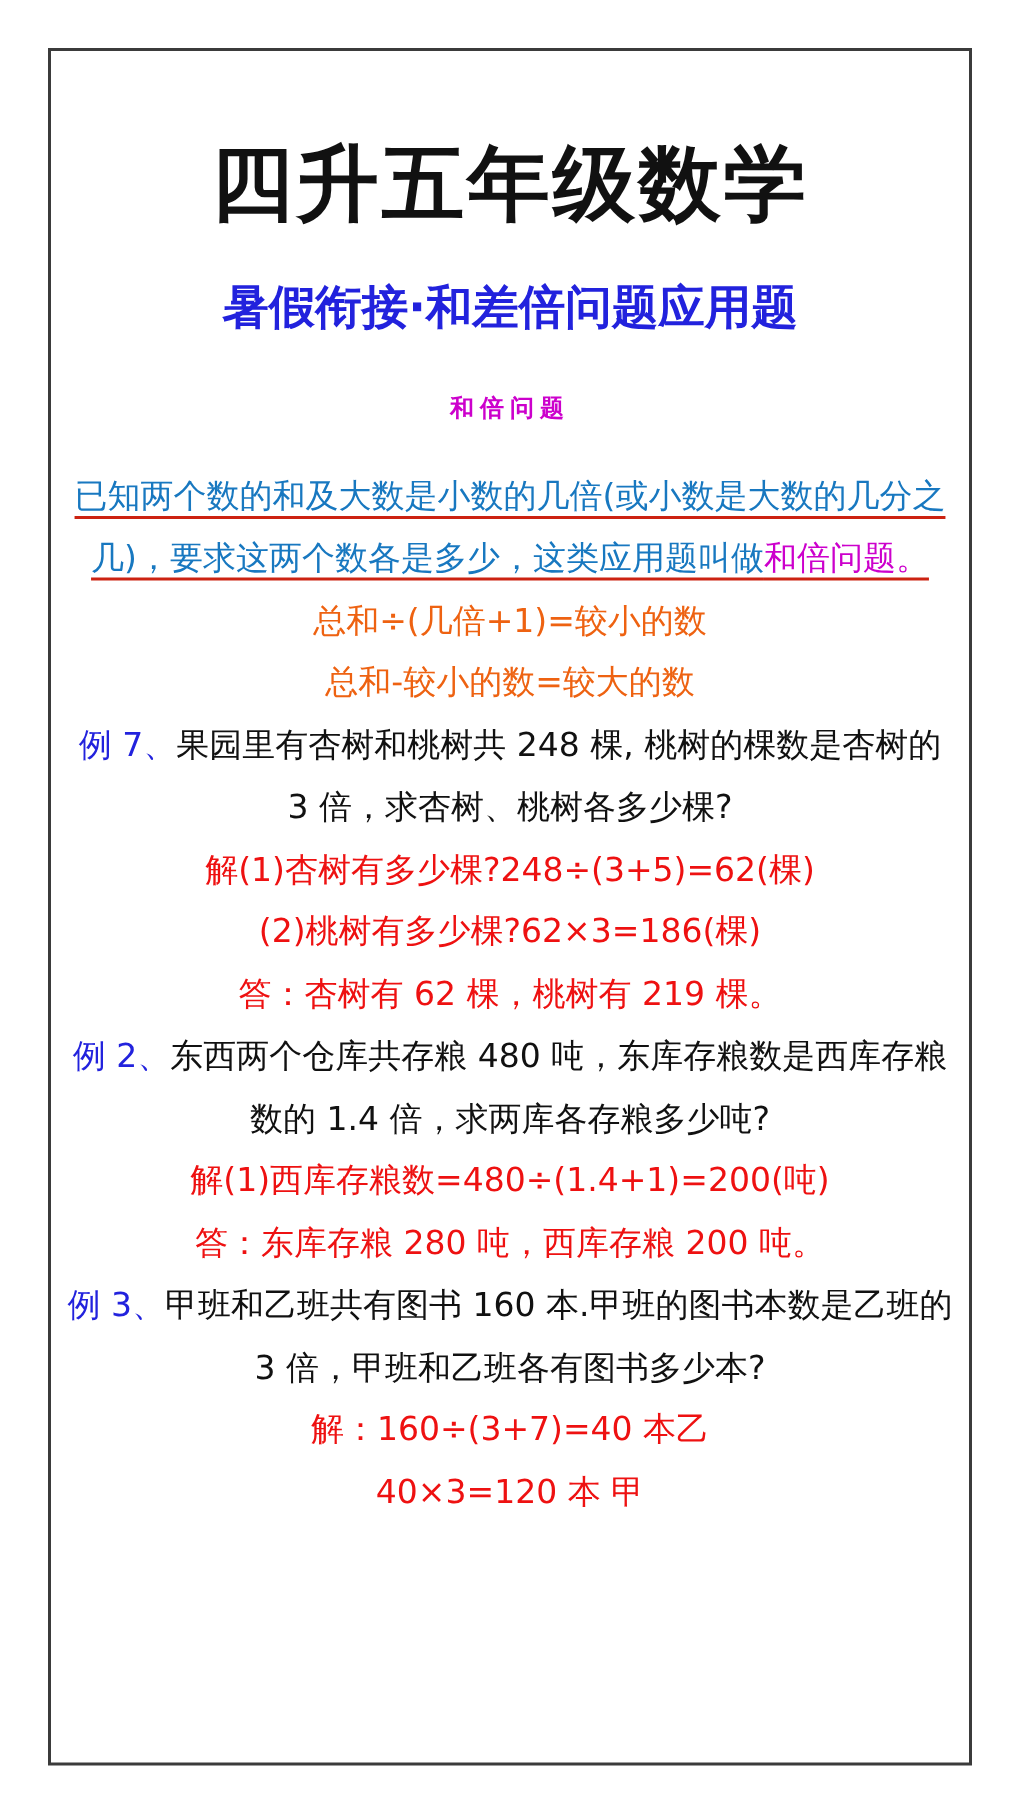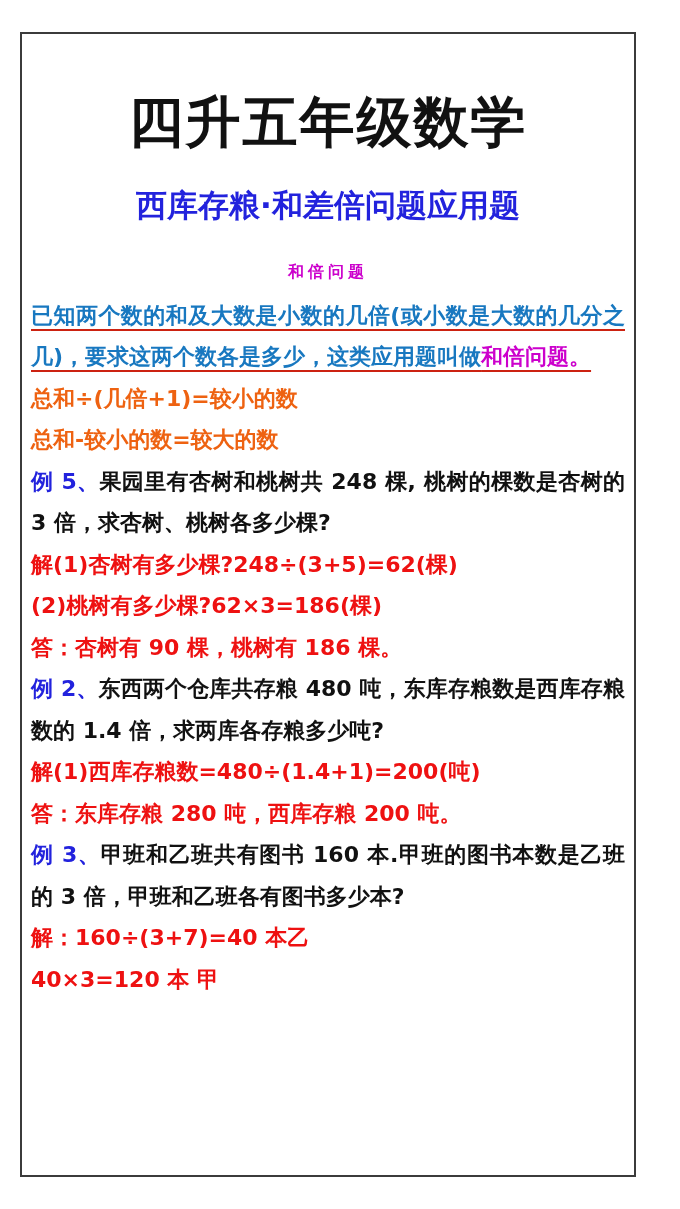--- a/index.html
+++ b/index.html
@@ -10,21 +10,21 @@
   }
   .canvas {
     position: relative;
     width: 680px;
     height: 1209px;
     background: #ffffff;
     overflow: hidden;
   }
   .page {
     position: absolute;
-    left: 20px;
+    left: 32px;
     top: 32px;
     width: 616px;
     height: 1145px;
     box-sizing: border-box;
     border: 2px solid var(--border-gray, #3b3b3b);
     background: #ffffff;
     padding: 0 9px;
   }
   .doc-title {
     margin: 56px 0 0 0;
@@ -47,29 +47,30 @@
   .section-heading {
     margin: 38px 0 0 0;
     text-align: center;
     font-weight: bold;
     font-size: 16px;
     line-height: 1.2;
     letter-spacing: 4px;
     color: var(--heading-magenta, #cc00cc);
   }
   .content {
-    margin-top: 13px;
+    margin-top: 29px;
     font-size: 22px;
     line-height: 41.5px;
-    font-weight: bold;
+    font-weight: normal;
     color: var(--text-black, #111111);
   }
   .content p {
     margin: 0;
     padding: 0;
+    text-align: center;
   }
   .definition {
     color: var(--definition-blue, #1878c0);
     text-align: justify;
     text-decoration: underline;
     text-decoration-color: var(--underline-red, #cc2211);
     text-decoration-thickness: 2px;
     text-underline-offset: 6px;
   }
   .definition .highlight {
@@ -90,35 +91,35 @@
   }
 </style>
 </head>
 <body>
 
 <div class="canvas">
   <div class="page">
 
     <h1 class="doc-title">四升五年级数学</h1>
 
-    <h2 class="doc-subtitle">西库存粮·和差倍问题应用题</h2>
+    <h2 class="doc-subtitle">暑假衔接·和差倍问题应用题</h2>
 
     <h3 class="section-heading">和倍问题</h3>
 
     <div class="content">
 
       <p class="definition"><span>已知两个数的和及大数是小数的几倍(或小数是大数的几分之几)，要求这两个数各是多少，这类应用题叫做</span><span class="highlight">和倍问题。</span></p>
 
       <p class="formula">总和÷(几倍+1)=较小的数</p>
       <p class="formula">总和-较小的数=较大的数</p>
 
-      <p class="question"><span class="example-label">例 5、</span><span>果园里有杏树和桃树共 248 棵, 桃树的棵数是杏树的 3 倍，求杏树、桃树各多少棵?</span></p>
+      <p class="question"><span class="example-label">例 7、</span><span>果园里有杏树和桃树共 248 棵, 桃树的棵数是杏树的 3 倍，求杏树、桃树各多少棵?</span></p>
       <p class="solution">解(1)杏树有多少棵?248÷(3+5)=62(棵)</p>
       <p class="solution">(2)桃树有多少棵?62×3=186(棵)</p>
-      <p class="solution">答：杏树有 90 棵，桃树有 186 棵。</p>
+      <p class="solution">答：杏树有 62 棵，桃树有 219 棵。</p>
 
       <p class="question"><span class="example-label">例 2、</span><span>东西两个仓库共存粮 480 吨，东库存粮数是西库存粮数的 1.4 倍，求两库各存粮多少吨?</span></p>
       <p class="solution">解(1)西库存粮数=480÷(1.4+1)=200(吨)</p>
       <p class="solution">答：东库存粮 280 吨，西库存粮 200 吨。</p>
 
       <p class="question"><span class="example-label">例 3、</span><span>甲班和乙班共有图书 160 本.甲班的图书本数是乙班的 3 倍，甲班和乙班各有图书多少本?</span></p>
       <p class="solution">解：160÷(3+7)=40 本乙</p>
       <p class="solution">40×3=120 本 甲</p>
 
     </div>

